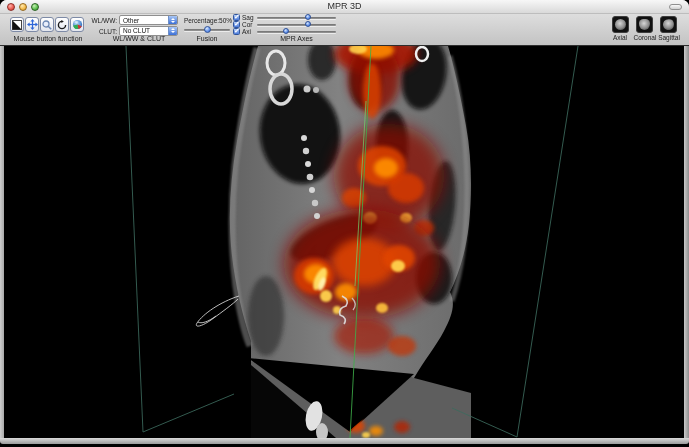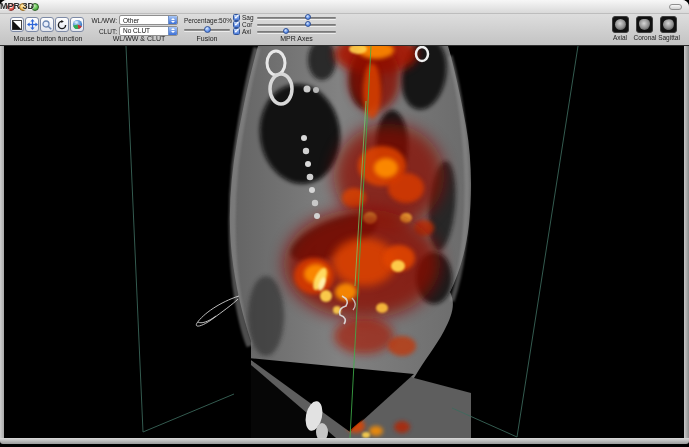--- a/index.html
+++ b/index.html
@@ -6,21 +6,21 @@
   *{box-sizing:border-box;}
   body{font-family:"Liberation Sans", sans-serif; -webkit-font-smoothing:antialiased;}
   .stage{position:relative;width:689px;height:447px;background:#000;overflow:hidden;}
   .window{position:absolute;left:0;top:0;width:689px;height:444px;border-radius:7px 7px 3px 3px;overflow:hidden;background:#000;}
 
   
   .header{position:absolute;left:0;top:0;width:689px;height:46px;
           background:linear-gradient(#f2f2f2,#dedede 30%,#c3c3c3);border-bottom:1px solid #2e2e2e;}
   .titlebar{position:absolute;left:0;top:0;width:689px;height:14px;
             background:linear-gradient(#f7f7f7,#d9d9d9);border-bottom:1px solid #bdbdbd;}
-  .title{position:absolute;left:0;top:1px;width:100%;font-size:9px;font-weight:bold;
+  .title{position:absolute;left:0;top:1px;width:100%;text-align:center;font-size:9px;font-weight:normal;
          color:#2b2b2b;text-shadow:0 1px 0 rgba(255,255,255,.7);}
   .tl{position:absolute;top:3px;width:8px;height:8px;border-radius:50%;}
   .tl.red{left:7px;background:radial-gradient(circle at 35% 30%, #ffb3ac, #ee6055 55%, #b13a33);border:1px solid #8e2b26;}
   .tl.yellow{left:19px;background:radial-gradient(circle at 35% 30%, #ffe9b0, #f5bf4f 55%, #c08a2a);border:1px solid #96691f;}
   .tl.green{left:31px;background:radial-gradient(circle at 35% 30%, #c8f0b8, #62c554 55%, #35802c);border:1px solid #2a6322;}
   .pill{position:absolute;right:7px;top:4px;width:13px;height:6px;border-radius:3px;border:1px solid #8f8f8f;
         background:linear-gradient(#fafafa,#cfcfcf);}
 
   .toolbar{position:absolute;left:0;top:14px;width:689px;height:32px;}
   .grouplabel{position:absolute;font-size:7px;color:#1c1c1c;text-align:center;white-space:nowrap;}

